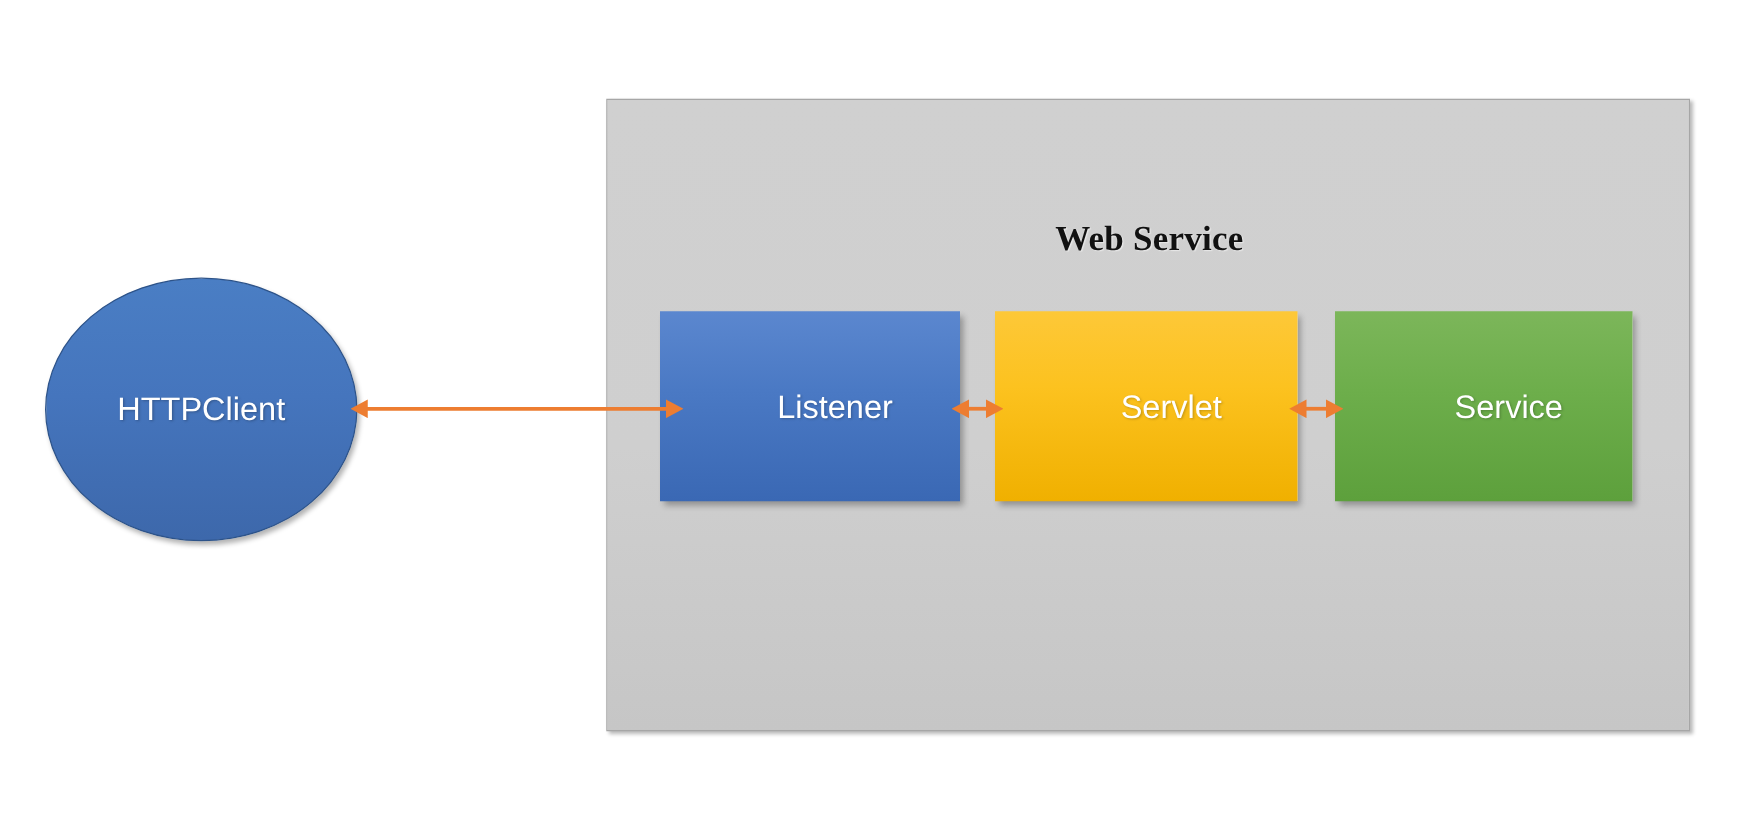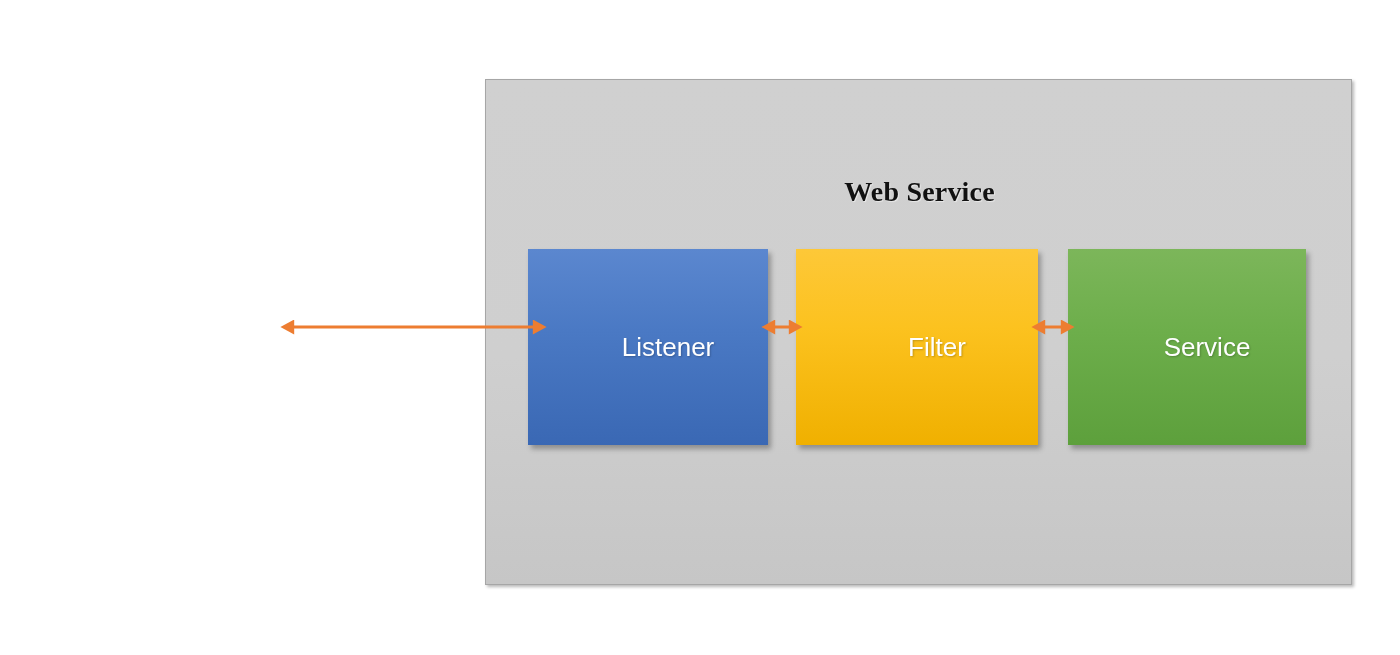--- a/index.html
+++ b/index.html
@@ -66,21 +66,21 @@
     font-size: 26px;
     font-family: "Liberation Sans", sans-serif;
     text-shadow: 1px 1px 2px rgba(0,0,0,0.25);
     white-space: nowrap;
   }
 
   
   .node-box {
     position: absolute;
     top: 249px;
-    height: 196px;
+    height: 152px;
     display: flex;
     align-items: center;
     justify-content: center;
     box-sizing: border-box;
     box-shadow: 3px 4px 5px rgba(0,0,0,0.30);
     padding-left: 40px;
   }
   .node-label {
     color: #ffffff;
     font-size: 26px;
@@ -117,27 +117,30 @@
 </head>
 <body>
 
 <div id="canvas">
 
   <div class="service-panel">
     <div class="service-title">Web Service</div>
 
   </div>
 
+  <div class="client-ellipse">
+    <span class="client-label">HTTPClient</span>
+  </div>
 
   <div class="node-box" id="node-listener">
     <span class="node-label">Listener</span>
   </div>
 
   <div class="node-box" id="node-filter">
-    <span class="node-label">Filter</span>
+    <span class="node-label">Servlet</span>
   </div>
 
   <div class="node-box" id="node-servlet">
     <span class="node-label">Service</span>
   </div>
 
   <svg id="arrow-layer" viewBox="0 0 1400 655">
     <defs>
       <marker id="arrowStart" markerWidth="5" markerHeight="5" refX="4.2" refY="2.5" orient="auto" markerUnits="strokeWidth">
         <path d="M4.6,0 L0,2.5 L4.6,5 Z" fill="#ed7d31"></path>

